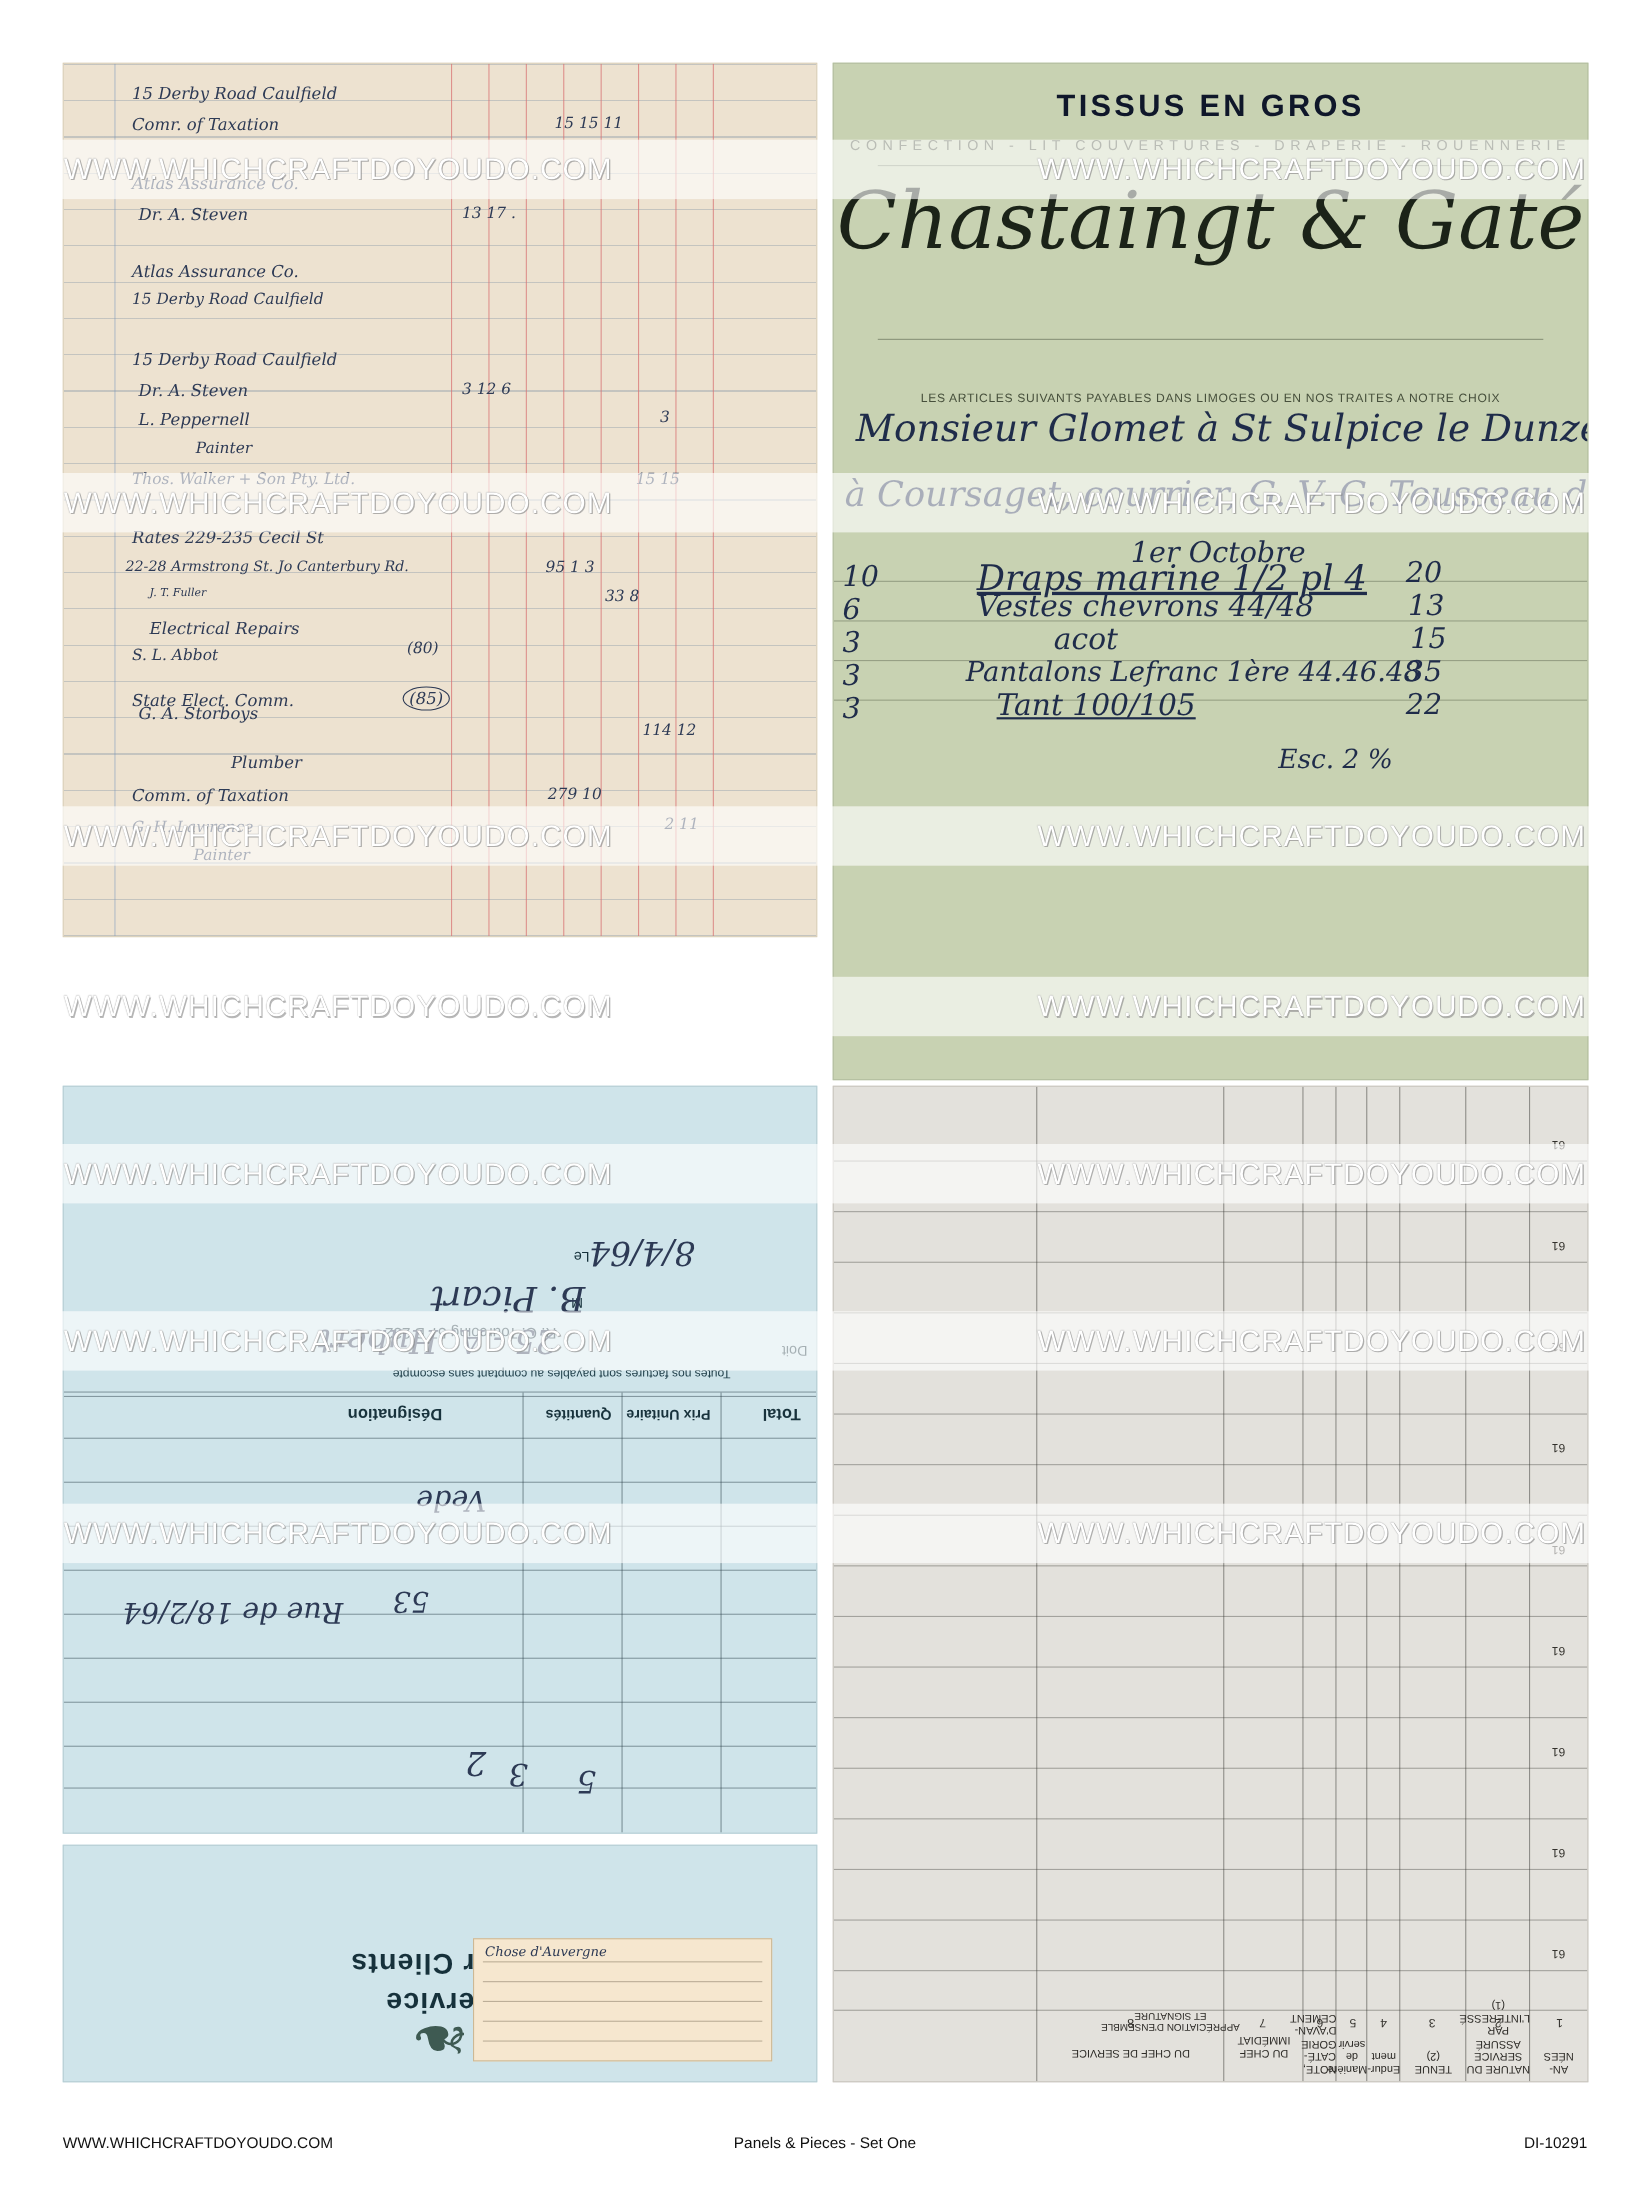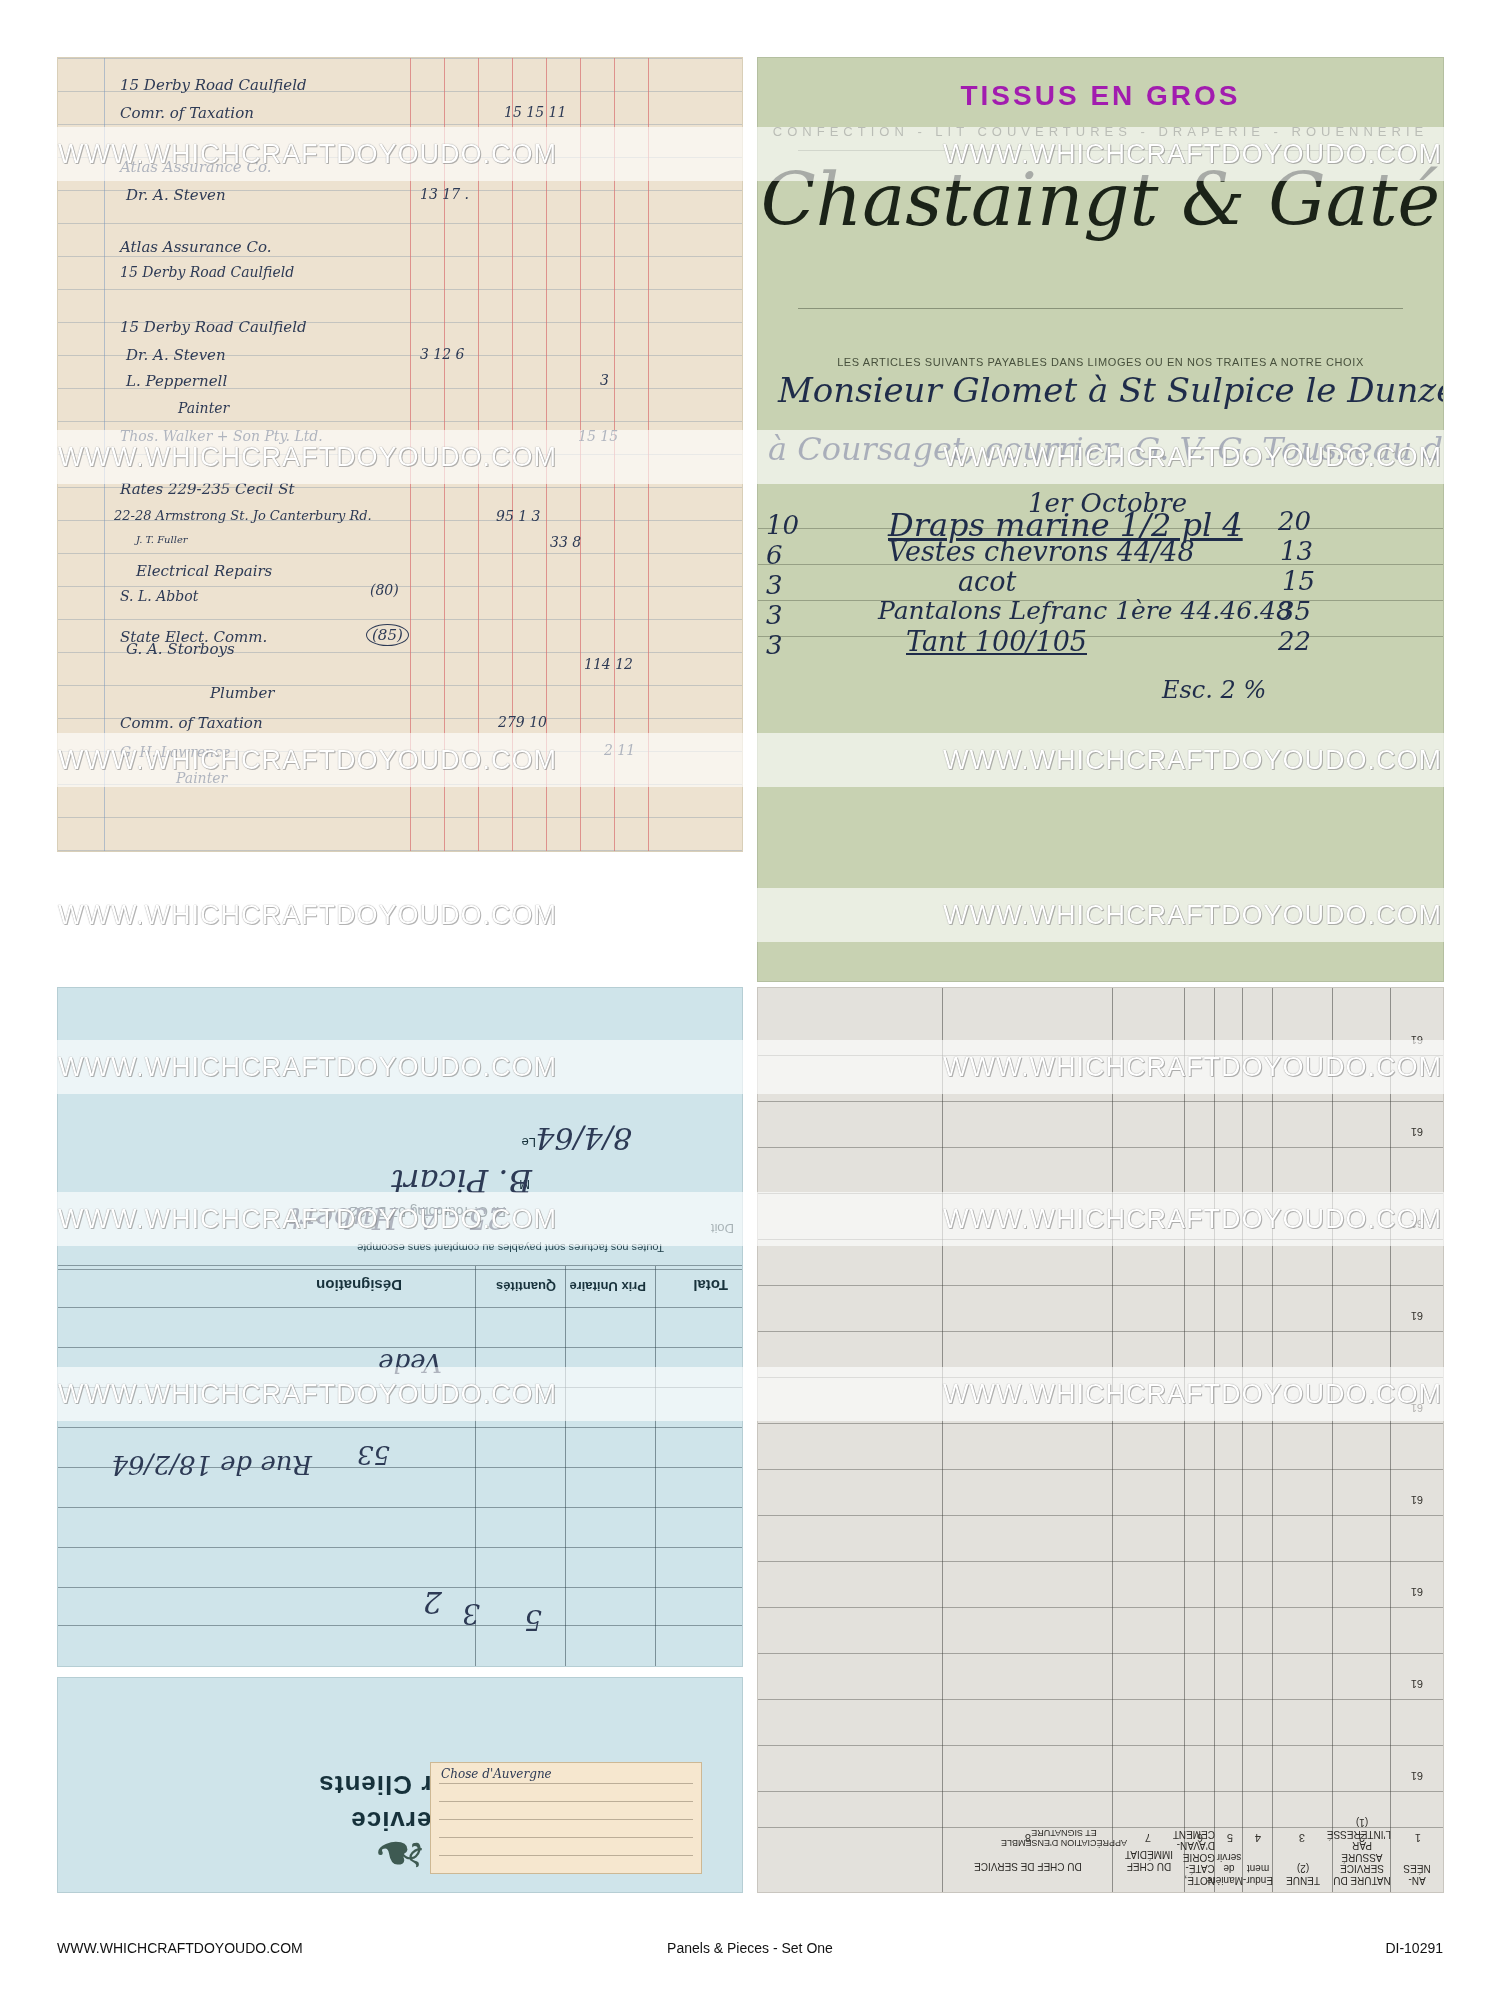--- a/index.html
+++ b/index.html
@@ -21,21 +21,21 @@
   .ledger .vline.red{background:rgba(216,118,118,.75);}
   .ledger .vline.blue{background:rgba(120,150,190,.5);}
 
   .hw{position:absolute;font-family:"DejaVu Serif",serif;font-style:italic;color:#2d3a55;white-space:nowrap;}
   .hw.b{color:#1f2c4a;}
 
   
   .letterhead{position:absolute;left:700px;top:0;width:687px;height:925px;
     background:#c8d2b2;border:1px solid #b4bfa0;box-sizing:border-box;overflow:hidden;}
   .lh-title{position:absolute;left:0;right:0;top:22px;text-align:center;
-    font-family:"Liberation Sans",sans-serif;font-weight:bold;font-size:28px;letter-spacing:3px;color:#a21caf;}
+    font-family:"Liberation Sans",sans-serif;font-weight:bold;font-size:28px;letter-spacing:3px;color:#0f172a;}
   .lh-sub{position:absolute;left:0;right:0;top:66px;text-align:center;
     font-size:13px;letter-spacing:5px;color:#4a513f;}
   .lh-script{position:absolute;left:0;right:0;top:100px;text-align:center;
     font-family:"DejaVu Serif",serif;font-style:italic;font-size:72px;color:#1b2318;}
   .lh-addr{position:absolute;left:0;right:0;top:196px;text-align:center;
     font-family:"Liberation Sans",sans-serif;font-weight:bold;font-size:26px;letter-spacing:5px;color:#2a3124;}
   .lh-note{position:absolute;left:0;right:0;top:298px;text-align:center;font-size:11px;letter-spacing:.6px;color:#47503c;}
   .lh-rule{position:absolute;left:40px;right:40px;height:1px;background:rgba(60,70,50,.45);}
   .lh-row{position:absolute;left:0;right:0;height:1px;background:rgba(60,70,50,.35);}
 

